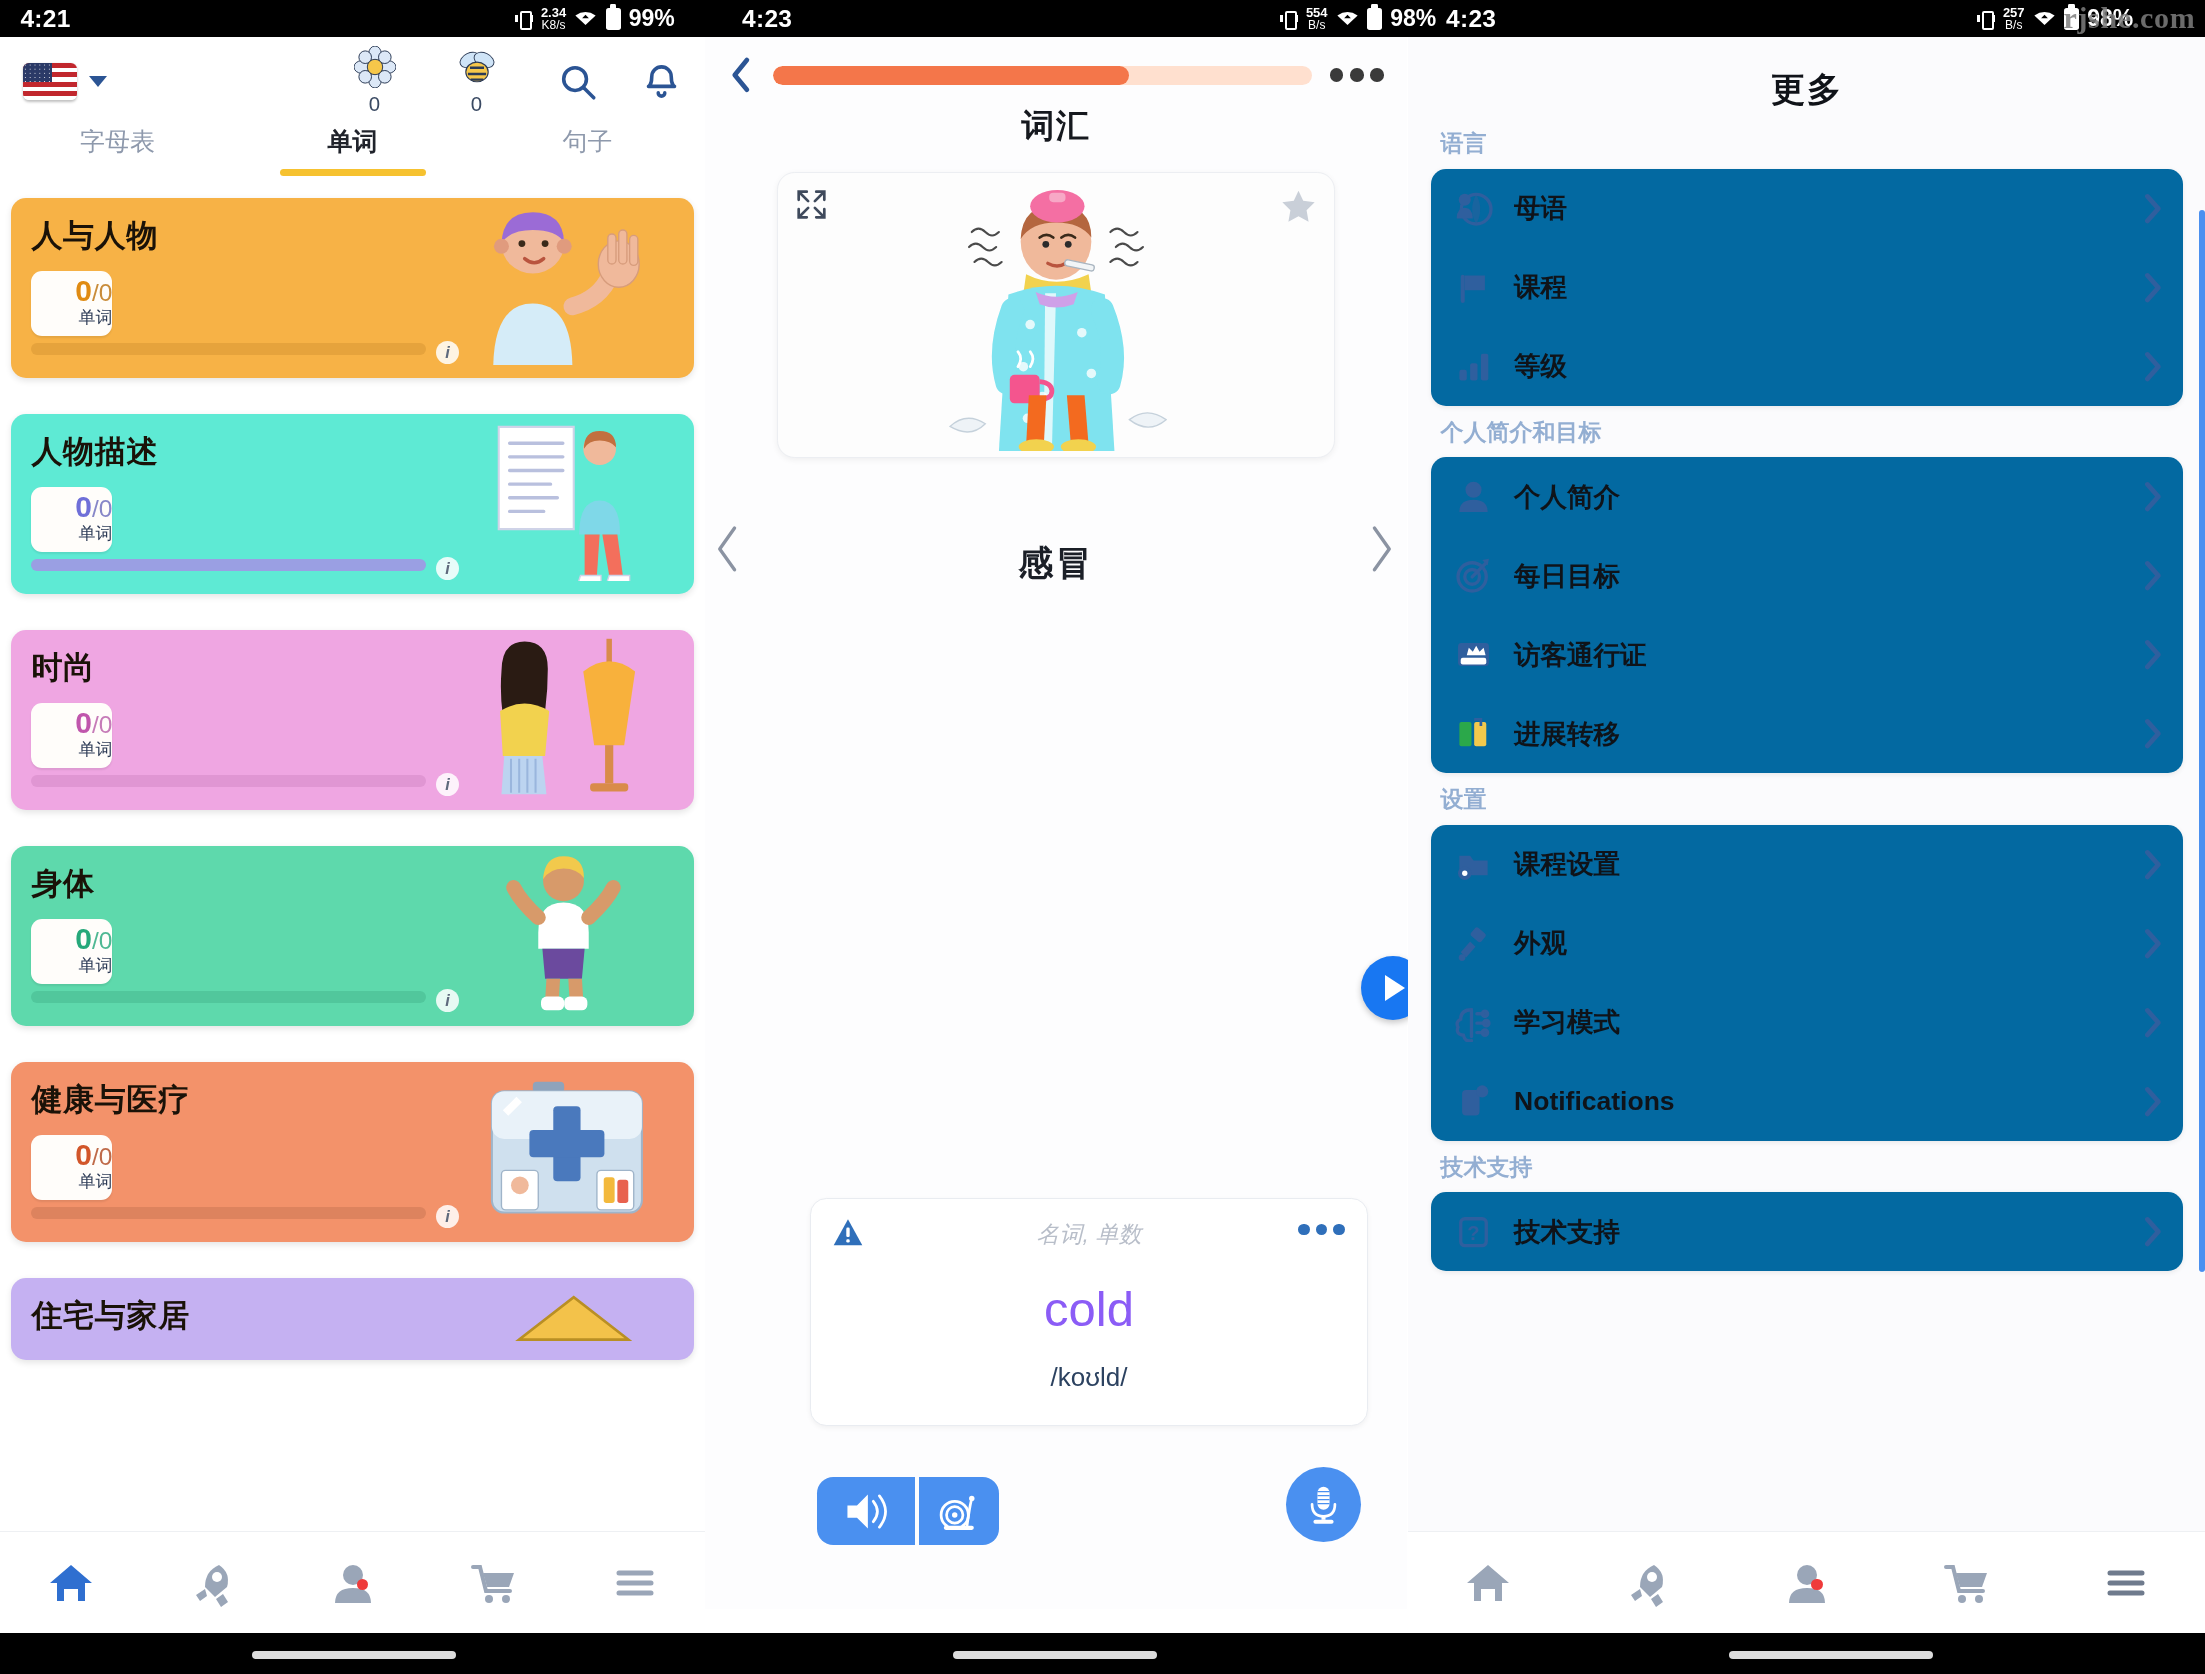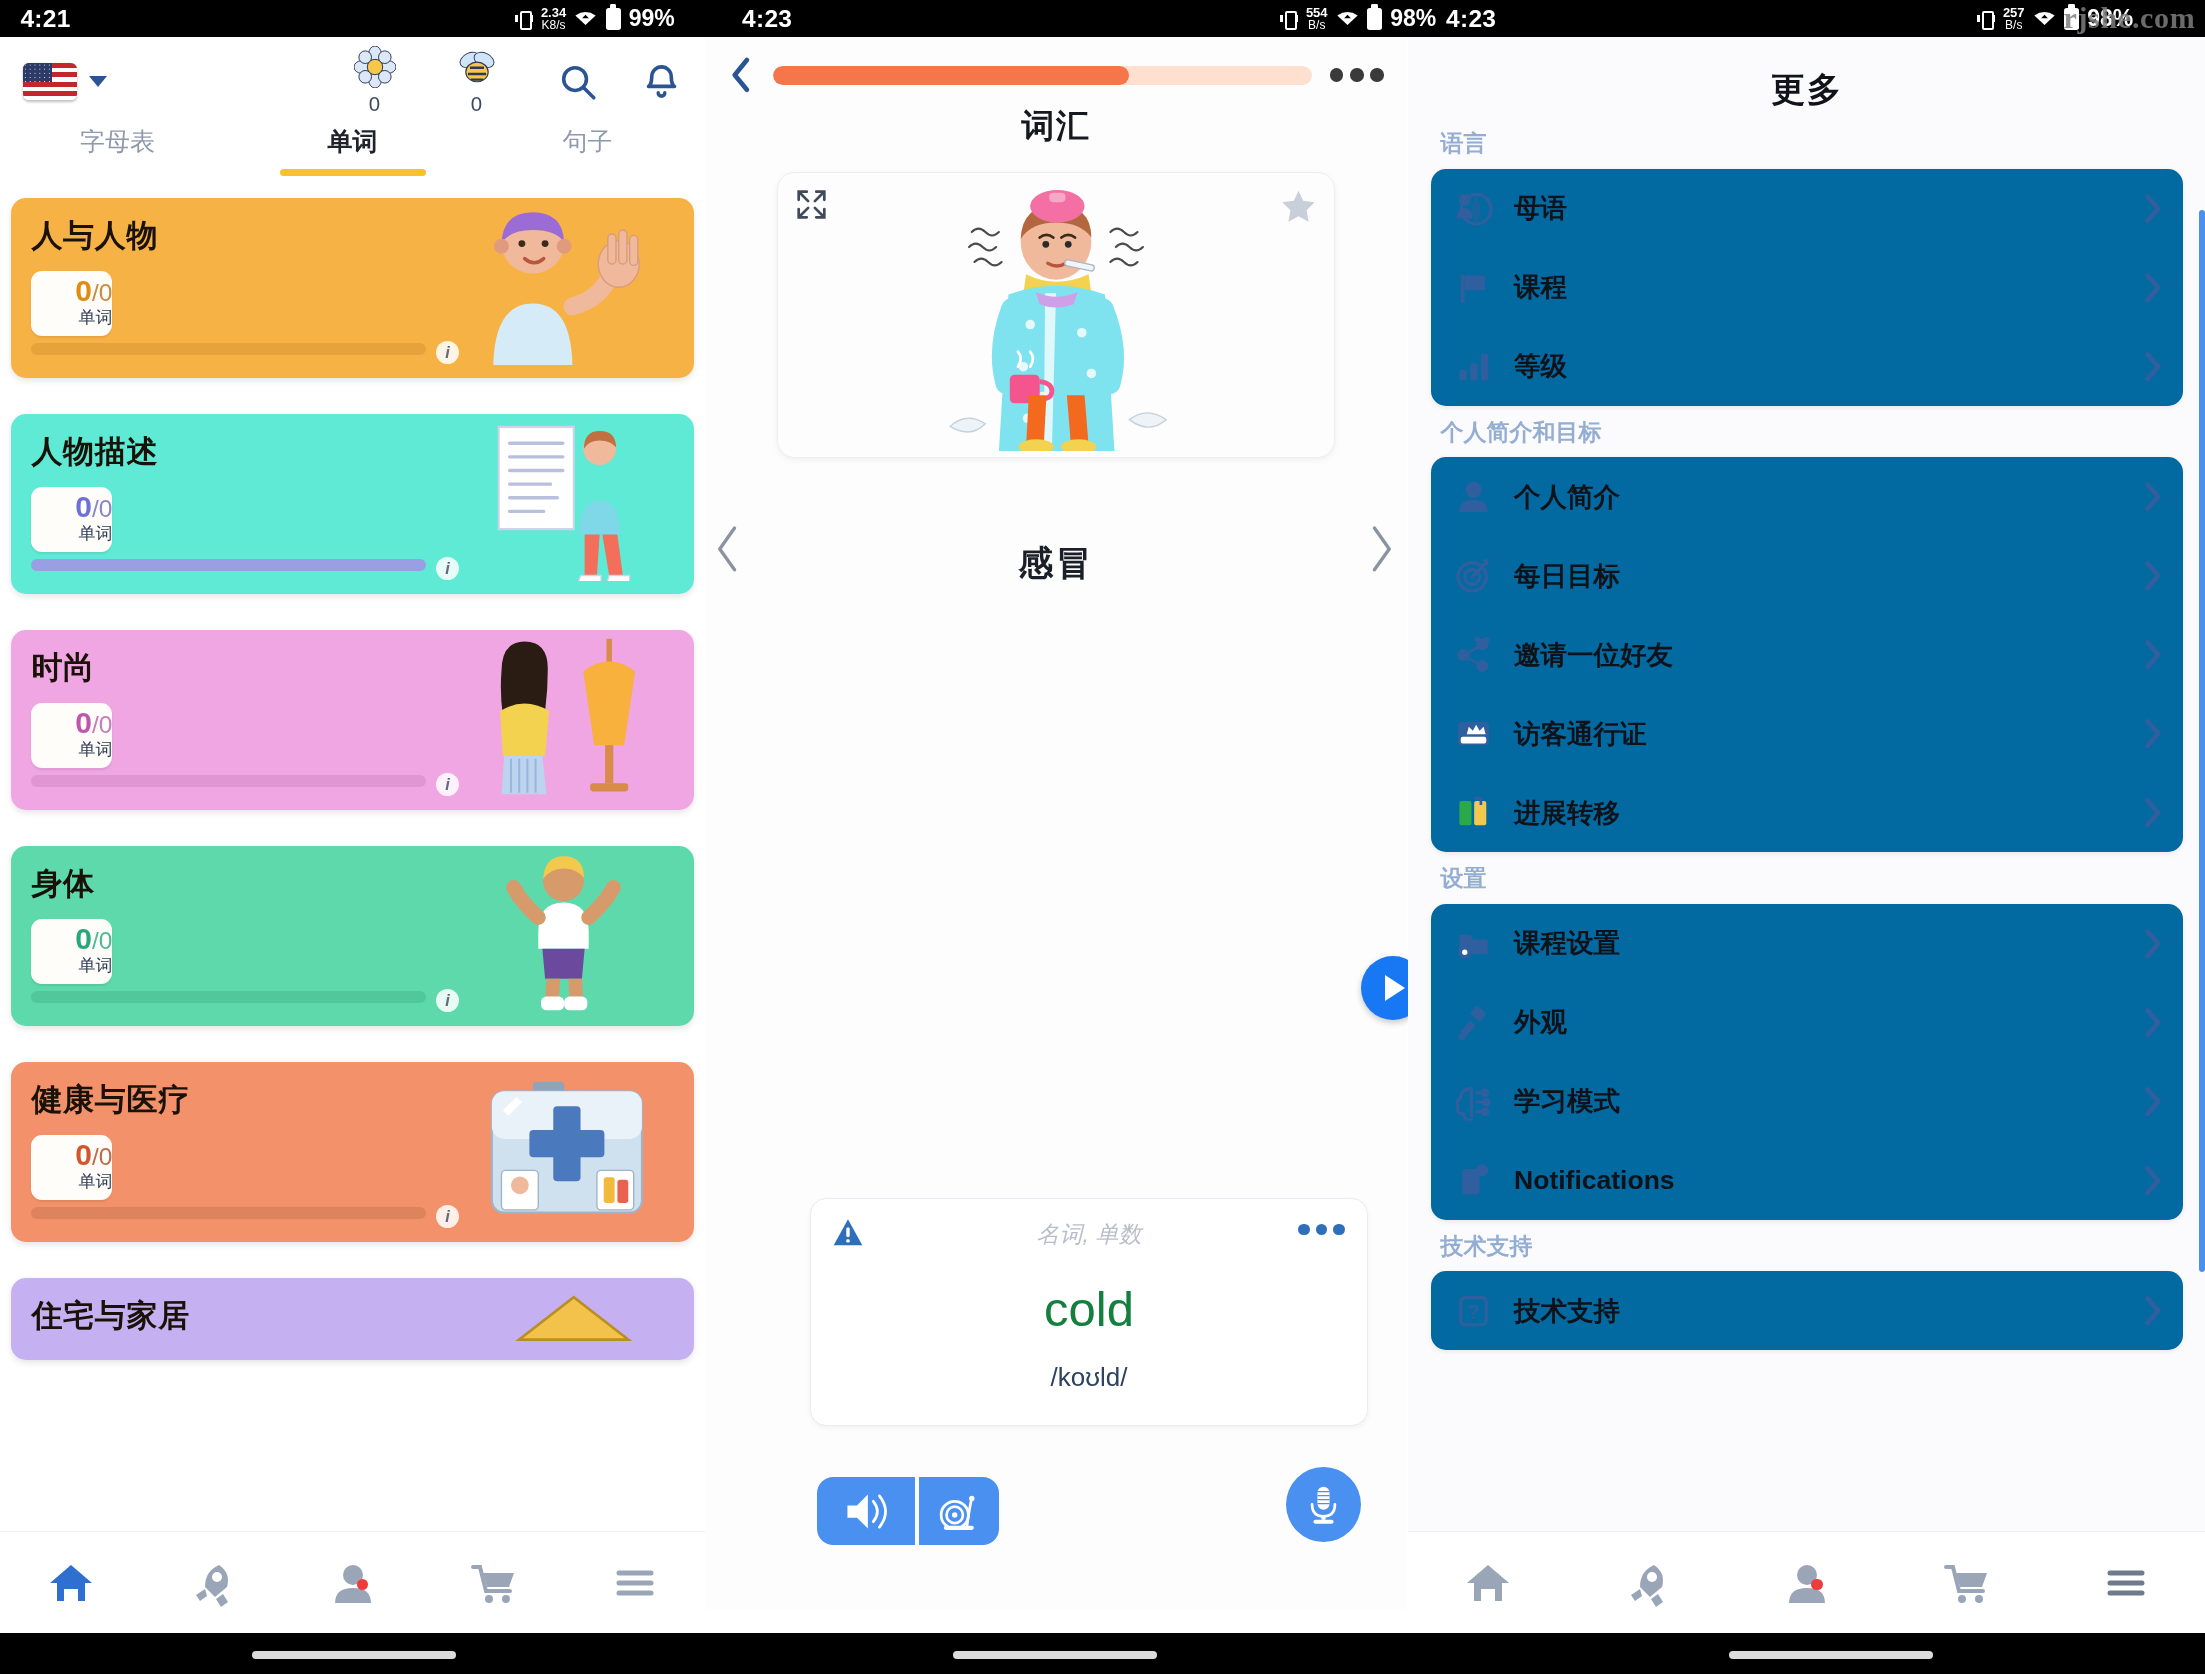--- a/index.html
+++ b/index.html
@@ -120,21 +120,21 @@
   .wordcard {
     position:absolute; left:810px; top:1198px; width:558px; height:228px;
     background:#fff; border:1.4px solid #e9ecf1; border-radius:16.3px;
     box-shadow:0 2px 5.4px rgba(0,0,0,.05);
   }
   .wc-warn { position:absolute; left:22px; top:19px; width:30px; height:29px; }
   .wc-pos { position:absolute; left:0; right:0; top:20.4px; text-align:center; font-style:italic;
             font-size:23px; color:#b8bec9; }
   .wc-more { position:absolute; right:22px; top:24.5px; display:flex; gap:6.1px; }
   .wc-more i { width:11.6px;height:11.6px;border-radius:50%;background:#2f6fba; display:block;}
-  .wc-word { position:absolute; left:0; right:0; top:82px; text-align:center; font-size:49px; font-weight:400; color:#15803d; }
+  .wc-word { position:absolute; left:0; right:0; top:82px; text-align:center; font-size:49px; font-weight:400; color:#8b5cf6; }
   .wc-ipa  { position:absolute; left:0; right:0; top:163px; text-align:center; font-size:26px; color:#2c4260; }
 
   .btn-audio {
     position:absolute; left:817px; top:1477px; width:98px; height:68px;
     background:#4a90f0; border-radius:16.3px 0 0 16.3px; display:flex; align-items:center; justify-content:center;
   }
   .btn-slow {
     position:absolute; left:919px; top:1477px; width:80px; height:68px;
     background:#4a90f0; border-radius:0 16.3px 16.3px 0; display:flex; align-items:center; justify-content:center;
   }
@@ -689,38 +689,20 @@
           </span>
           <span class="lbl">每日目标</span>
           <span class="chev">
             <svg viewBox="0 0 30 46" fill="none" stroke="#2f5f9e" stroke-width="7" stroke-linecap="round" stroke-linejoin="round">
                 <polyline points="8,5 24,23 8,41"></polyline>
               </svg>
           </span>
         </div>
         <div class="r-item">
           <span class="ic">
-            <svg viewBox="0 0 58 58" fill="#2f5f9e">
-              <circle cx="42" cy="14" r="9"></circle>
-                <circle cx="14" cy="30" r="9"></circle>
-                <circle cx="42" cy="46" r="9"></circle>
-              <path d="M20 27 l18-10 M20 34 l18 10" stroke="#2f5f9e" stroke-width="4"></path>
-              <circle cx="49" cy="7" r="4"></circle>
-                <circle cx="35" cy="6" r="4"></circle>
-            </svg>
-          </span>
-          <span class="lbl">邀请一位好友</span>
-          <span class="chev">
-            <svg viewBox="0 0 30 46" fill="none" stroke="#2f5f9e" stroke-width="7" stroke-linecap="round" stroke-linejoin="round">
-                <polyline points="8,5 24,23 8,41"></polyline>
-              </svg>
-          </span>
-        </div>
-        <div class="r-item">
-          <span class="ic">
             <svg viewBox="0 0 58 58">
                 <rect x="6" y="12" width="46" height="34" rx="5" fill="#2f5f9e"></rect>
               <rect x="10" y="34" width="38" height="10" rx="3" fill="#fff"></rect>
               <path d="M19 30 l3-11 6 6 5-9 5 9 6-6 3 11z" fill="#fff"></path>
               </svg>
           </span>
           <span class="lbl">访客通行证</span>
           <span class="chev">
             <svg viewBox="0 0 30 46" fill="none" stroke="#2f5f9e" stroke-width="7" stroke-linecap="round" stroke-linejoin="round">
                 <polyline points="8,5 24,23 8,41"></polyline>

